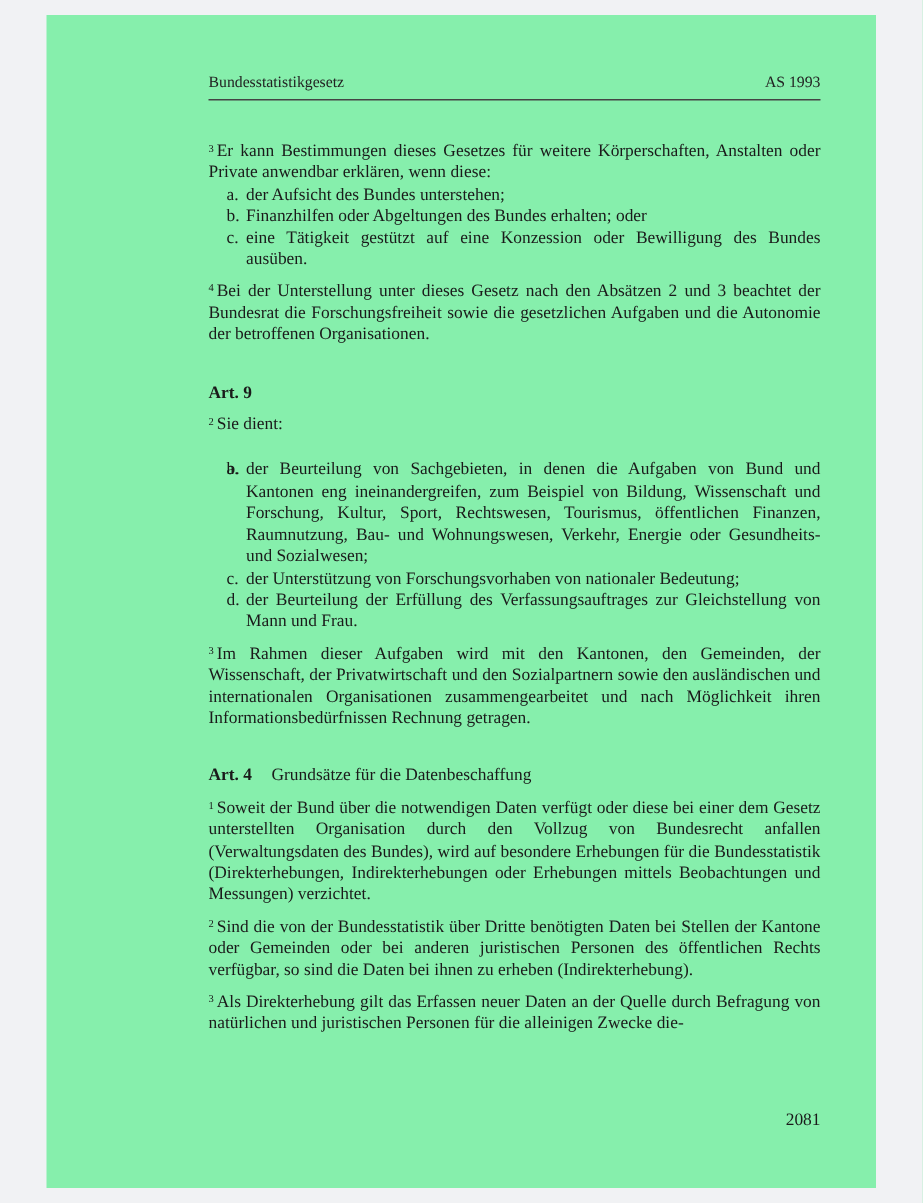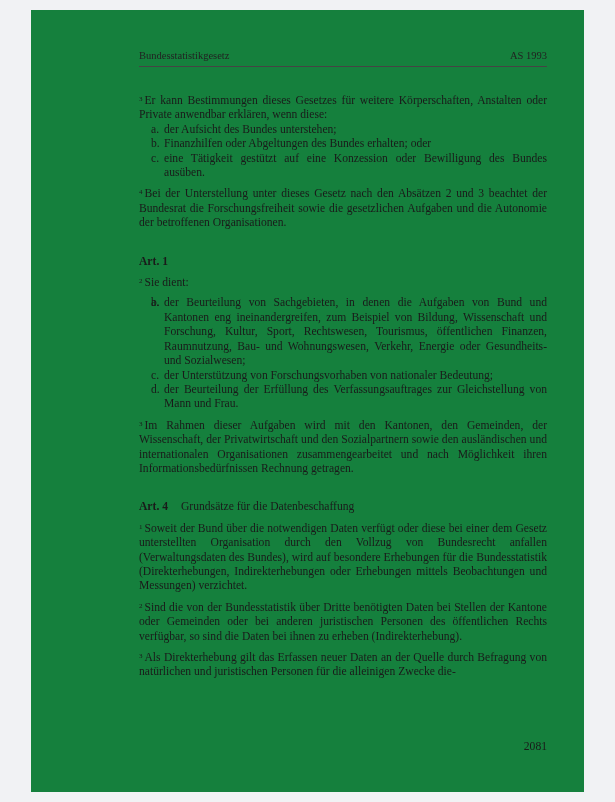--- a/index.html
+++ b/index.html
@@ -9,21 +9,21 @@
     width: 615px;
     height: 802px;
     overflow: hidden;
   }
   .page {
     position: absolute;
     left: 31px;
     top: 10px;
     width: 553px;
     height: 782px;
-    background: #15803d;
+    background: #86efac;
     font-family: "Liberation Serif", "DejaVu Serif", serif;
     color: #1a1a1a;
   }
   .running-head {
     position: absolute;
     left: 108px;
     top: 40px;
     width: 408px;
     display: flex;
     justify-content: space-between;
@@ -104,23 +104,23 @@
       <li><span class="marker">a.</span><span>der Aufsicht des Bundes unterstehen;</span></li>
       <li><span class="marker">b.</span><span>Finanzhilfen oder Abgeltungen des Bundes erhalten; oder</span></li>
       <li><span class="marker">c.</span><span>eine Tätigkeit gestützt auf eine Konzession oder Bewilligung des Bundes ausüben.</span></li>
     </ul>
 
     <p class="para">
       <span class="sup">4</span><span>Bei der Unterstellung unter dieses Gesetz nach den Absätzen 2 und 3 beachtet der Bundesrat die Forschungsfreiheit sowie die gesetzlichen Aufgaben und die Autonomie der betroffenen Organisationen.</span>
     </p>
 
     <div class="article-head">
-      <span class="art-num">Art. 1</span>
+      <span class="art-num">Art. 9</span>
     </div>
-    <p class="para" style="margin-bottom:6px">
+    <p class="para" style="margin-bottom:16px">
       <span class="sup">2</span><span>Sie dient:</span>
     </p>
     <ul class="list">
       <li><span class="marker">a.</span></li>
       <li><span class="marker">b.</span><span>der Beurteilung von Sachgebieten, in denen die Aufgaben von Bund und Kantonen eng ineinandergreifen, zum Beispiel von Bildung, Wissenschaft und Forschung, Kultur, Sport, Rechtswesen, Tourismus, öffentlichen Finanzen, Raumnutzung, Bau- und Wohnungswesen, Verkehr, Energie oder Gesundheits- und Sozialwesen;</span></li>
       <li><span class="marker">c.</span><span>der Unterstützung von Forschungsvorhaben von nationaler Bedeutung;</span></li>
       <li><span class="marker">d.</span><span>der Beurteilung der Erfüllung des Verfassungsauftrages zur Gleichstellung von Mann und Frau.</span></li>
     </ul>
     <p class="para">
       <span class="sup">3</span><span>Im Rahmen dieser Aufgaben wird mit den Kantonen, den Gemeinden, der Wissenschaft, der Privatwirtschaft und den Sozialpartnern sowie den ausländischen und internationalen Organisationen zusammengearbeitet und nach Möglichkeit ihren Informationsbedürfnissen Rechnung getragen.</span>

